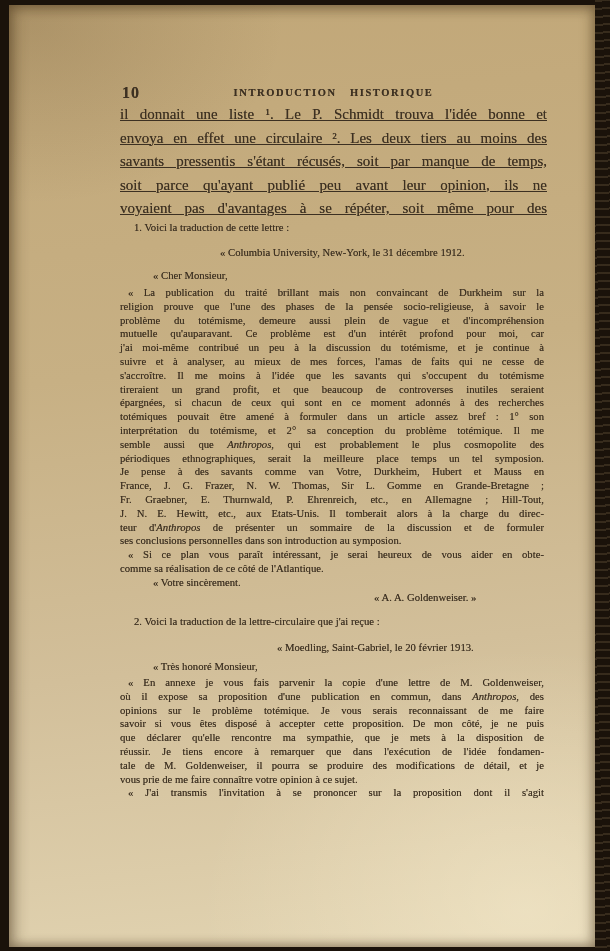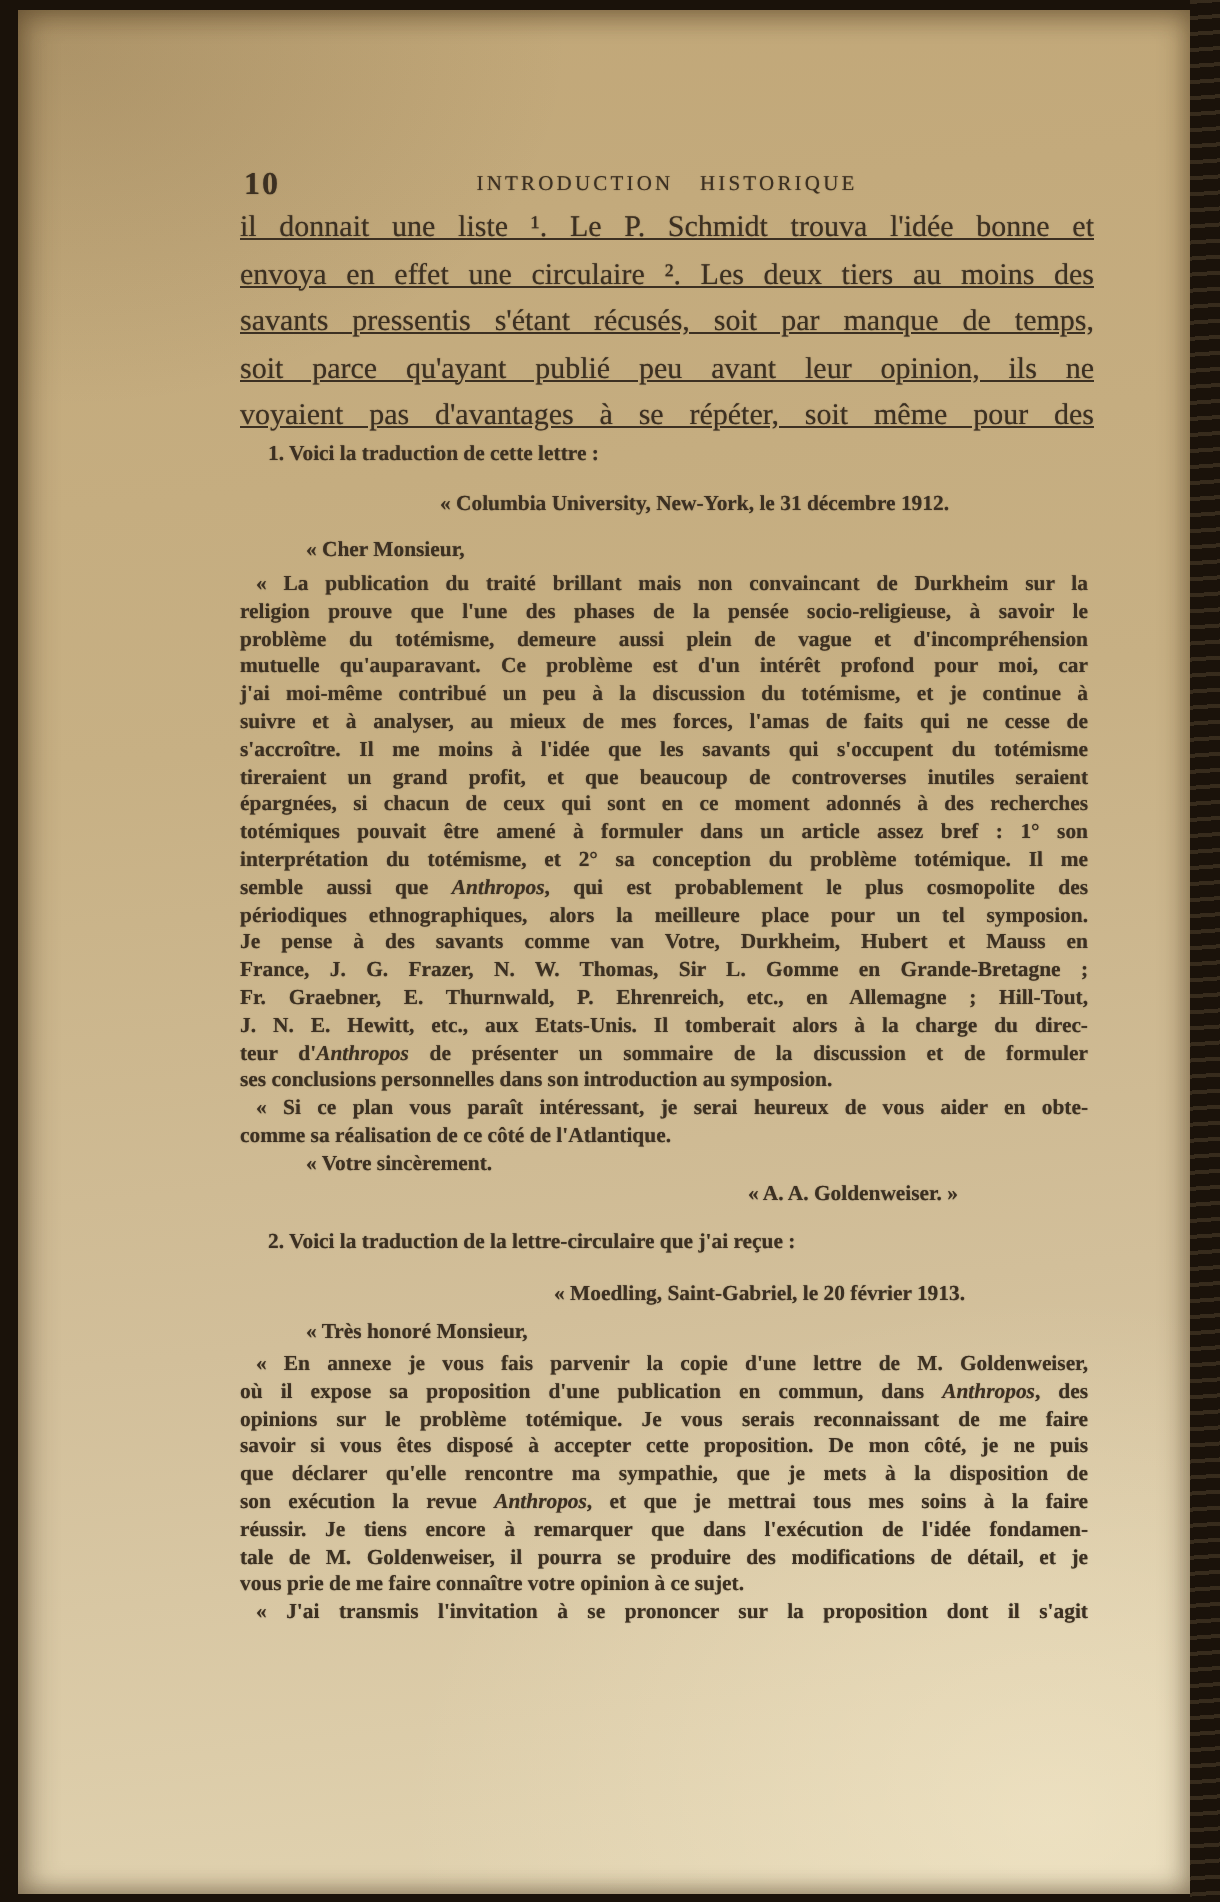--- a/index.html
+++ b/index.html
@@ -44,37 +44,37 @@
 
   
   .hdr { position: absolute; top: 84px; left: 120px; width: 427px; height: 20px; }
   .pageno {
     position: absolute; left: 2px; top: 0;
     font-size: 16px; font-weight: 700; letter-spacing: 1px;
   }
   .runtitle {
     position: absolute; left: 0; right: 0; top: 3px;
     text-align: center;
-    font-size: 10.5px; font-weight: 400;
+    font-size: 10.5px; font-weight: 700;
     letter-spacing: 1.6px; word-spacing: 9px;
   }
 
   
   .main {
     position: absolute; top: 103px; left: 120px; width: 427px;
     font-size: 15px; line-height: 23.5px; text-decoration: underline;
   }
 
   
   .jline { text-align: justify; text-align-last: justify; }
   .lline { text-align: left; }
   .ind   { text-indent: 8px; }
 
   
-  .fn { font-size: 10.7px; line-height: 13.8px; font-weight: bold; }
+  .fn { font-size: 10.7px; line-height: 13.8px; }
 
   .fn1-label { position: absolute; top: 221px; left: 134px; }
   .fn1-date  { position: absolute; top: 246px; left: 220px; }
   .fn1-sal   { position: absolute; top: 269px; left: 153px; }
   .fn1-body  { position: absolute; top: 286px; left: 120px; width: 424px; }
   .fn1-close { position: absolute; top: 576px; left: 153px; }
   .fn1-sig   { position: absolute; top: 591px; left: 374px; text-align: center; }
 
   .fn2-label { position: absolute; top: 615px; left: 134px; }
   .fn2-date  { position: absolute; top: 641px; left: 277px; }
@@ -111,21 +111,21 @@
     <div class="jline">problème du totémisme, demeure aussi plein de vague et d'incompréhension</div>
     <div class="jline">mutuelle qu'auparavant. Ce problème est d'un intérêt profond pour moi, car</div>
     <div class="jline">j'ai moi-même contribué un peu à la discussion du totémisme, et je continue à</div>
     <div class="jline">suivre et à analyser, au mieux de mes forces, l'amas de faits qui ne cesse de</div>
     <div class="jline">s'accroître. Il me moins à l'idée que les savants qui s'occupent du totémisme</div>
     <div class="jline">tireraient un grand profit, et que beaucoup de controverses inutiles seraient</div>
     <div class="jline">épargnées, si chacun de ceux qui sont en ce moment adonnés à des recherches</div>
     <div class="jline">totémiques pouvait être amené à formuler dans un article assez bref : 1° son</div>
     <div class="jline">interprétation du totémisme, et 2° sa conception du problème totémique. Il me</div>
     <div class="jline">semble aussi que <i>Anthropos</i>, qui est probablement le plus cosmopolite des</div>
-    <div class="jline">périodiques ethnographiques, alors la meilleure place pour un tel symposion.</div>
+    <div class="jline">périodiques ethnographiques, serait la meilleure place temps un tel symposion.</div>
     <div class="jline">Je pense à des savants comme van Votre, Durkheim, Hubert et Mauss en</div>
     <div class="jline">France, J. G. Frazer, N. W. Thomas, Sir L. Gomme en Grande-Bretagne ;</div>
     <div class="jline">Fr. Graebner, E. Thurnwald, P. Ehrenreich, etc., en Allemagne ; Hill-Tout,</div>
     <div class="jline">J. N. E. Hewitt, etc., aux Etats-Unis. Il tomberait alors à la charge du direc-</div>
     <div class="jline">teur d'<i>Anthropos</i> de présenter un sommaire de la discussion et de formuler</div>
     <div class="lline">ses conclusions personnelles dans son introduction au symposion.</div>
     <div class="jline ind">« Si ce plan vous paraît intéressant, je serai heureux de vous aider en obte-</div>
     <div class="lline">comme sa réalisation de ce côté de l'Atlantique.</div>
   </div>
   <div class="fn fn1-close">« Votre sincèrement.</div>
@@ -133,19 +133,18 @@
 
   <div class="fn fn2-label">2. Voici la traduction de la lettre-circulaire que j'ai reçue :</div>
   <div class="fn fn2-date">« Moedling, Saint-Gabriel, le 20 février 1913.</div>
   <div class="fn fn2-sal">« Très honoré Monsieur,</div>
   <div class="fn fn2-body">
     <div class="jline ind">« En annexe je vous fais parvenir la copie d'une lettre de M. Goldenweiser,</div>
     <div class="jline">où il expose sa proposition d'une publication en commun, dans <i>Anthropos</i>, des</div>
     <div class="jline">opinions sur le problème totémique. Je vous serais reconnaissant de me faire</div>
     <div class="jline">savoir si vous êtes disposé à accepter cette proposition. De mon côté, je ne puis</div>
     <div class="jline">que déclarer qu'elle rencontre ma sympathie, que je mets à la disposition de</div>
-    <div class="jline">son exécution la revue <i>Anthropos</i>, et que je mettrai tous mes soins à la faire</div>
     <div class="jline">réussir. Je tiens encore à remarquer que dans l'exécution de l'idée fondamen-</div>
     <div class="jline">tale de M. Goldenweiser, il pourra se produire des modifications de détail, et je</div>
     <div class="lline">vous prie de me faire connaître votre opinion à ce sujet.</div>
     <div class="jline ind">« J'ai transmis l'invitation à se prononcer sur la proposition dont il s'agit</div>
   </div>
 </div>
 
 </body></html>

